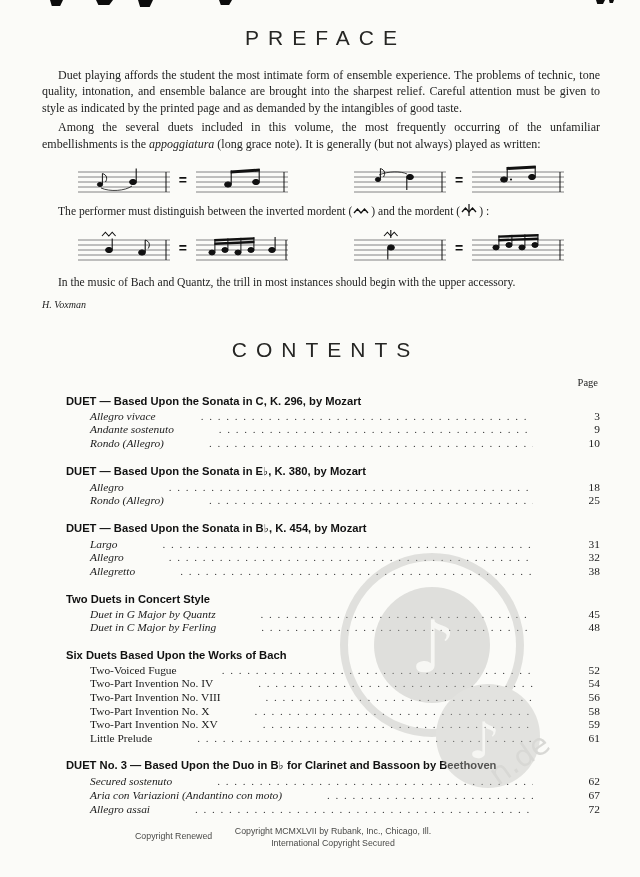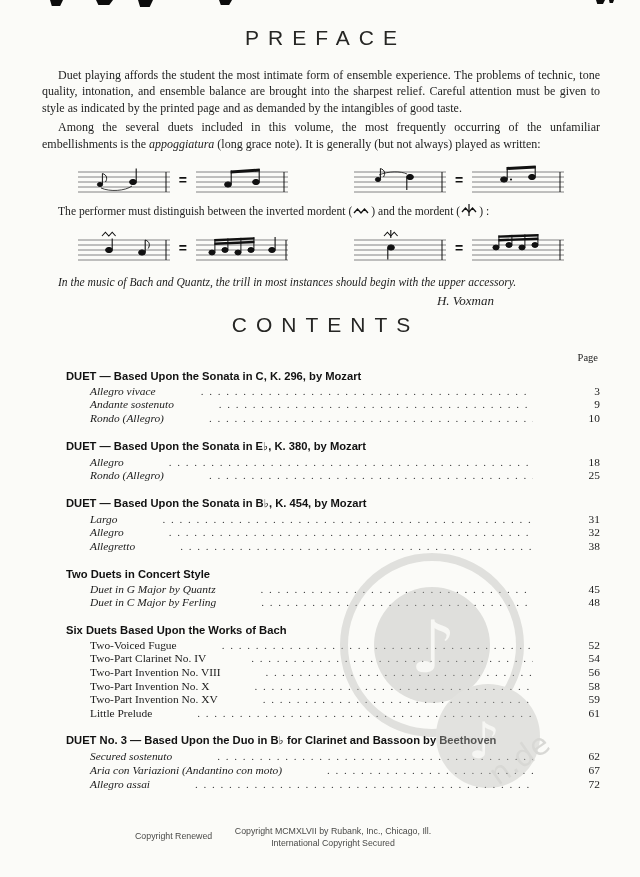--- a/index.html
+++ b/index.html
@@ -16,40 +16,40 @@
   
   .artifact { position:absolute; top:0; background:#0c0c0c;
               clip-path:polygon(0% 0%,100% 0%,78% 100%,14% 100%); }
 
   .big-title {
     font-family:"Liberation Sans","DejaVu Sans",sans-serif;
     font-weight:400; font-size:21px; letter-spacing:9px;
     text-align:center; color:#262624; padding-left:9px;
   }
   #preface-title { margin-bottom:17px; }
-  #contents-title { margin-top:4px; }
+  #contents-title { margin-top:28px; }
 
   .para { font-size:12px; line-height:16.4px; text-align:justify;
           text-indent:16px; color:#222; }
   .para + .para { margin-top:3px; }
   .term { font-style:italic; }
 
   .music-row { display:flex; justify-content:center; align-items:center;
                gap:62px; margin:9px 0 3px; }
   .music-pair { display:flex; align-items:center; gap:7px; }
   .eq { font-family:"Liberation Sans","DejaVu Sans",sans-serif;
         font-weight:bold; font-size:14px; color:#111; }
   .staff { display:block; }
 
   .inline-line { font-size:11.6px; line-height:16.4px; text-indent:16px;
                  margin-top:5px; color:#222; }
   .msym { vertical-align:-1px; margin:0 1px; }
-  .trill-line { margin-top:8px;font-style:italic; }
-  .sig { text-align:right; padding-right:106px; font-size:13px;
-         font-style:italic; margin-top:1px; color:#222; }
+  .trill-line { margin-top:8px; }
+  .sig { padding-right:106px; font-size:10px;
+         font-style:italic; margin-top:7px; color:#222; }
 
   .page-label { text-align:right; font-size:10.5px; color:#222;
                 margin:15px 2px 7px 0; }
 
   .toc-section { margin-bottom:14px; }
   .toc-heading { font-family:"Liberation Sans","DejaVu Sans",sans-serif;
                  font-weight:bold; font-size:11.2px; color:#111;
                  margin-bottom:3px;padding-left:24px; }
   .toc-row { display:flex; align-items:baseline; padding-left:48px;
              font-size:11.4px; line-height:13.6px; color:#202020;gap:40px; }
@@ -338,21 +338,21 @@
         </div>
       </div>
       <div class="toc-section">
         <div class="toc-heading">Six Duets Based Upon the Works of Bach</div>
         <div class="toc-row">
           <span class="toc-label">Two-Voiced Fugue</span>
           <span class="toc-leader"></span>
           <span class="toc-page">52</span>
         </div>
         <div class="toc-row">
-          <span class="toc-label">Two-Part Clarinet No. IV</span>
+          <span class="toc-label">Two-Part Invention No. IV</span>
           <span class="toc-leader"></span>
           <span class="toc-page">54</span>
         </div>
         <div class="toc-row">
           <span class="toc-label">Two-Part Invention No. VIII</span>
           <span class="toc-leader"></span>
           <span class="toc-page">56</span>
         </div>
         <div class="toc-row">
           <span class="toc-label">Two-Part Invention No. X</span>

